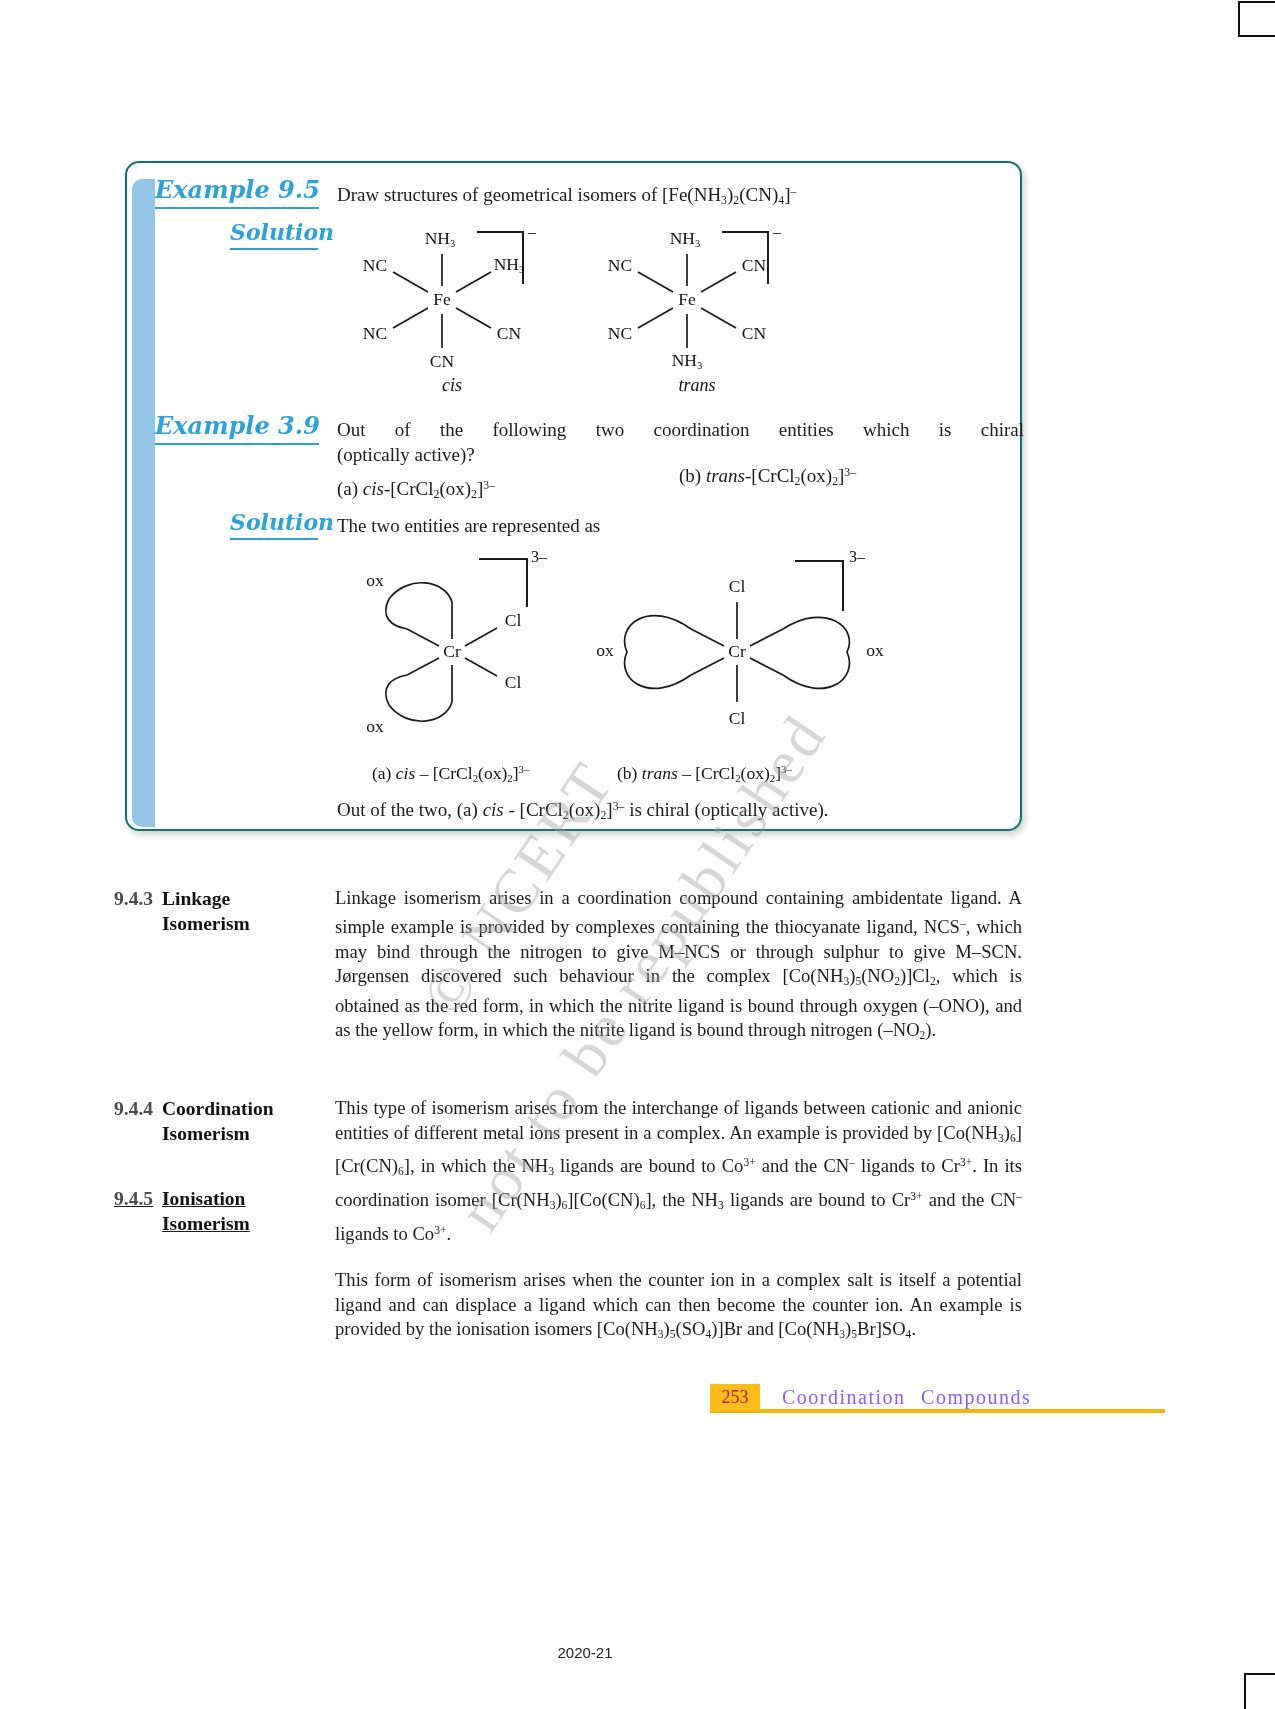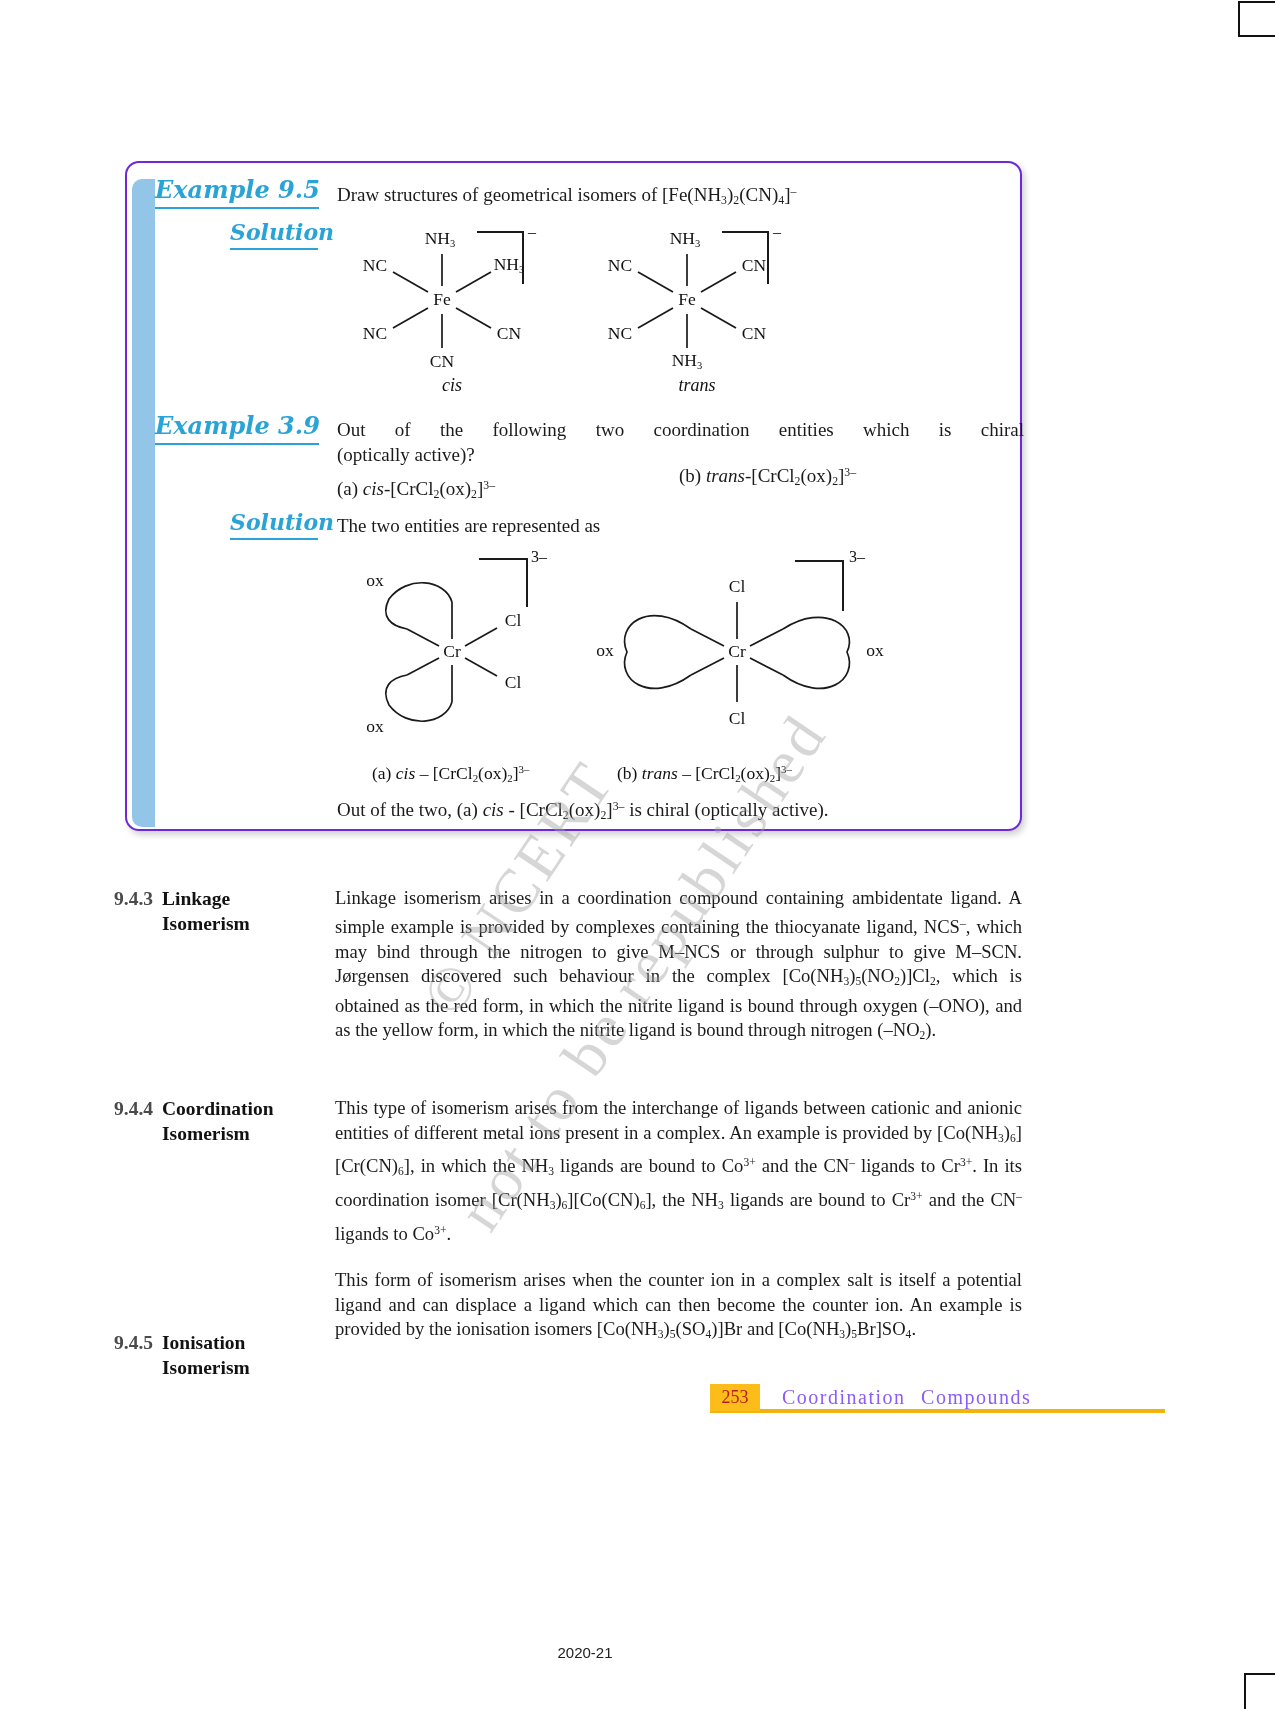--- a/index.html
+++ b/index.html
@@ -20,21 +20,21 @@
   
   .watermark{
     position:absolute;left:150px;top:780px;width:860px;height:300px;
     transform:rotate(-56deg);transform-origin:center;
     text-align:center;font-size:62px;line-height:150px;letter-spacing:4px;
     color:#9f9f9f;opacity:.42;z-index:50;pointer-events:none;white-space:nowrap;
   }
   
   .example-box{
     position:absolute;left:125px;top:161px;width:897px;height:670px;
-    background:#fff;border:2px solid #6d28d9;border-radius:14px;
+    background:#fff;border:2px solid #0f766e;border-radius:14px;
     box-shadow:3px 4px 6px rgba(0,0,0,.18);
   }
   .blue-bar{
     position:absolute;left:5px;top:16px;bottom:2px;width:23px;
     background:var(--bar-blue);border-radius:10px 0 0 10px;
   }
   .ex-label{
     position:absolute;left:28px;width:164px;text-align:right;
     font-family:"DejaVu Serif",serif;font-style:italic;font-weight:bold;
     color:var(--cyan);font-size:24px;padding-bottom:3px;
@@ -218,21 +218,21 @@
 
   <div class="sec-head" style="top:1096px;">
     <span class="sec-num">9.4.4</span>
     <span class="sec-title">
       <span>Coordination</span>
       <span>Isomerism</span>
     </span>
   </div>
   <div class="sec-body" style="top:1096px;">This type of isomerism arises from the interchange of ligands between cationic and anionic entities of different metal ions present in a complex. An example is provided by [Co(NH<sub>3</sub>)<sub>6</sub>][Cr(CN)<sub>6</sub>], in which the NH<sub>3</sub> ligands are bound to Co<sup>3+</sup> and the CN<sup>–</sup> ligands to Cr<sup>3+</sup>. In its coordination isomer [Cr(NH<sub>3</sub>)<sub>6</sub>][Co(CN)<sub>6</sub>], the NH<sub>3</sub> ligands are bound to Cr<sup>3+</sup> and the CN<sup>–</sup> ligands to Co<sup>3+</sup>.</div>
 
-  <div class="sec-head" style="top:1330px;">
+  <div class="sec-head" style="top:1186px;text-decoration:underline;">
     <span class="sec-num">9.4.5</span>
     <span class="sec-title">
       <span>Ionisation</span>
       <span>Isomerism</span>
     </span>
   </div>
   <div class="sec-body" style="top:1257px;margin-top:11px;">This form of isomerism arises when the counter ion in a complex salt is itself a potential ligand and can displace a ligand which can then become the counter ion. An example is provided by the ionisation isomers [Co(NH<sub>3</sub>)<sub>5</sub>(SO<sub>4</sub>)]Br and [Co(NH<sub>3</sub>)<sub>5</sub>Br]SO<sub>4</sub>.</div>
 
   <div class="footer-rule"></div>
   <div class="pagenum-box">

